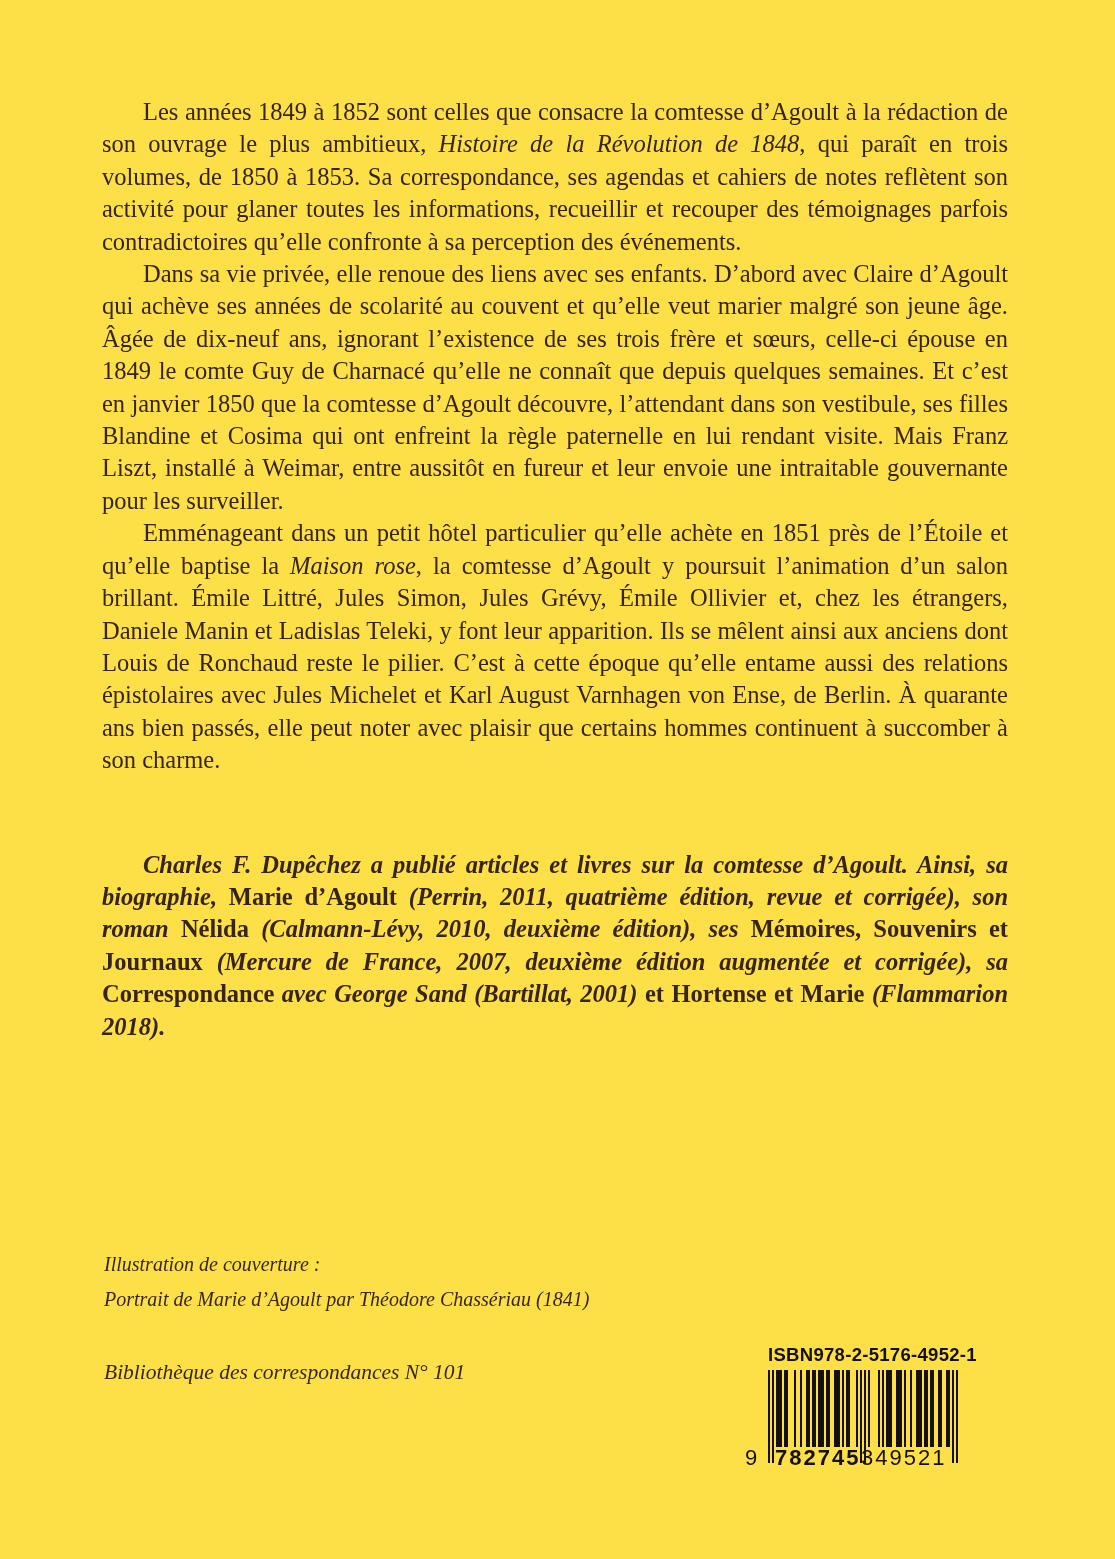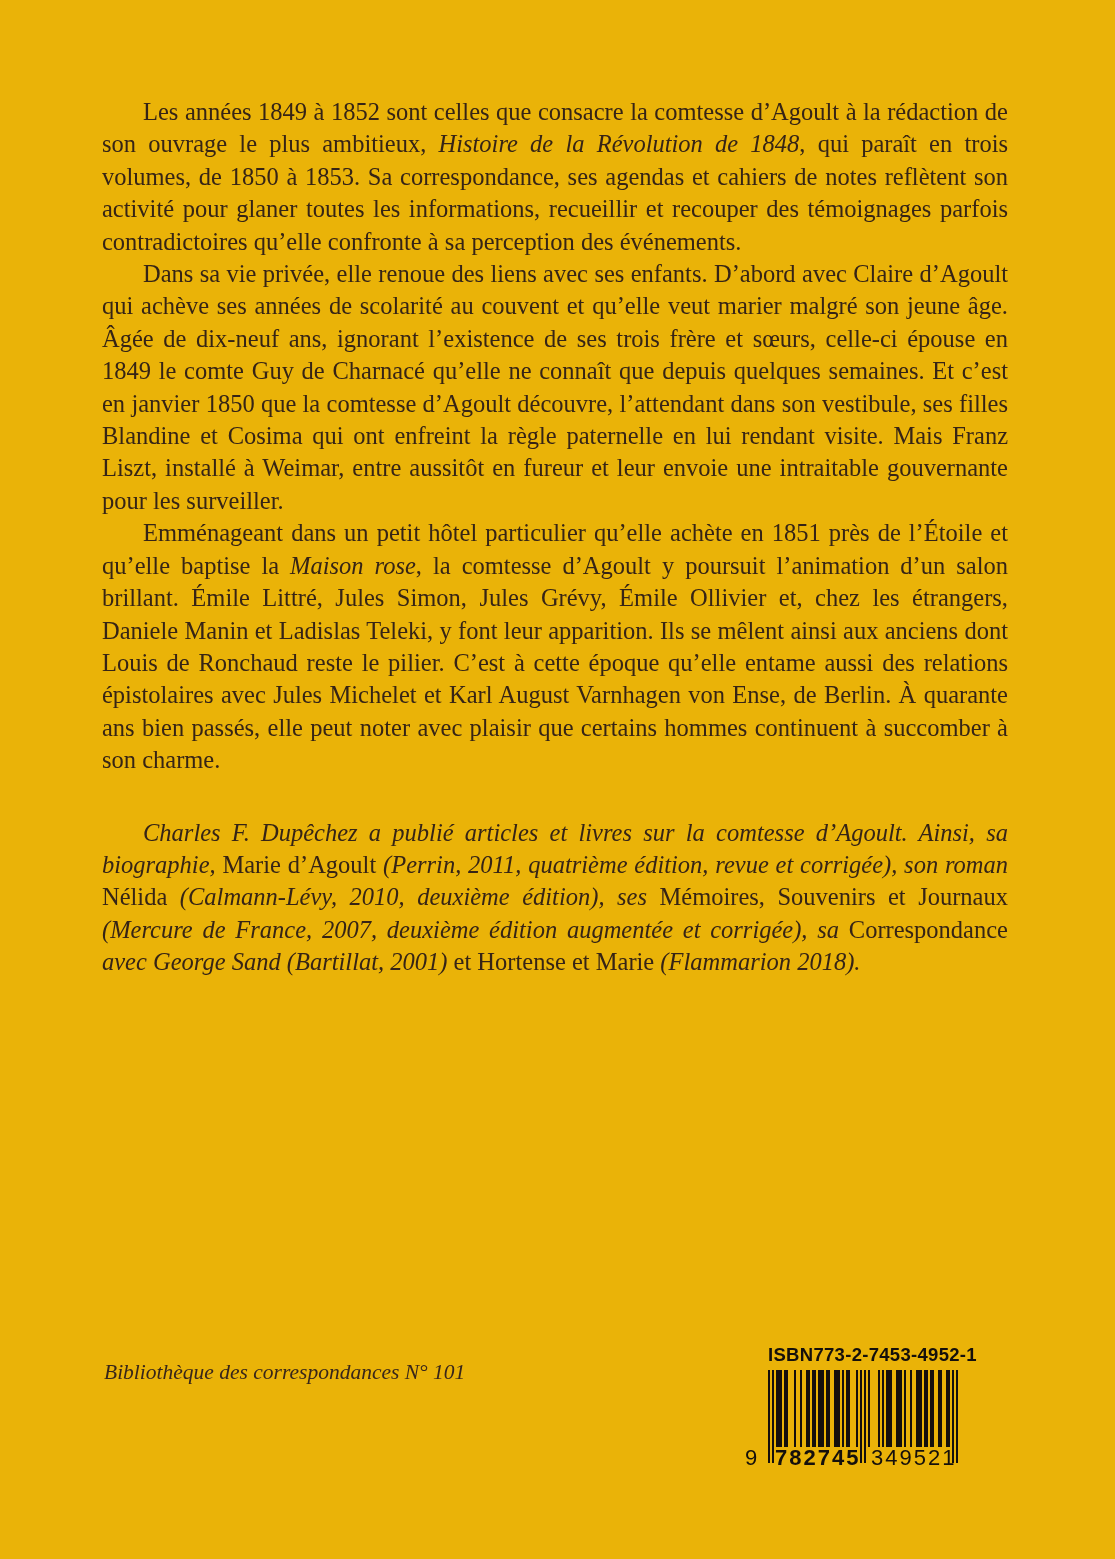--- a/index.html
+++ b/index.html
@@ -1,31 +1,31 @@
 <!DOCTYPE html>
 <html lang="fr"><head>
 <meta charset="utf-8">
 <style>
   html,body{margin:0;padding:0;}
   body{background:#e8e0d0;}
   .page{
     position:relative;
     width:1115px;height:1559px;
-    background:#eab308;
+    background:#fde047;
     color:#362416;
     font-family:"Liberation Serif","DejaVu Serif",serif;
     overflow:hidden;
   }
   .main-text{
     position:absolute;left:102px;top:96px;width:906px;
     font-size:24.5px;line-height:32.4px;
     text-align:justify;
   }
   .main-text p{margin:0;text-indent:41px;}
-  .bio-block{margin-top:40px;}
+  .bio-block{margin-top:72px;font-weight:bold;}
   .it{font-style:italic;}
   .rm{font-style:normal;}
   .credit-block{
     position:absolute;left:104px;top:1247px;
     font-style:italic;font-size:20px;line-height:35px;
     color:#38261a;
   }
   .collection-line{
     position:absolute;left:104px;top:1360px;
     font-style:italic;font-size:21.5px;
@@ -52,45 +52,49 @@
   .bars .m{width:2px;height:77px;flex:0 0 2px;}
   .bars .m.b{background:#15100c;}
   .bars .m.tall{height:93px;}
   .bc-digits{
     position:absolute;left:-23px;top:77px;
     display:flex;align-items:flex-start;
     font-size:22px;line-height:22px;color:#15100c;
   }
   .bc-digits .d-first{width:17px;text-align:left;}
   .bc-digits .d-g1{margin-left:13px;width:83px;text-align:center;letter-spacing:2px;font-weight:bold;}
-  .bc-digits .d-g2{margin-left:13px;width:83px;text-align:left;letter-spacing:2px;}
+  .bc-digits .d-g2{margin-left:3px;width:83px;text-align:left;letter-spacing:2px;}
 </style>
 </head>
 <body>
 
 <div class="page">
 
   <div class="main-text">
     <div id="body-paragraphs">
         <p><span class="rm">Les années 1849 à 1852 sont celles que consacre la comtesse d’Agoult à la rédaction de son ouvrage le plus ambitieux, </span><span class="it">Histoire de la Révolution de 1848</span><span class="rm">, qui paraît en trois volumes, de 1850 à 1853. Sa correspondance, ses agendas et cahiers de notes reflètent son activité pour glaner toutes les informations, recueillir et recouper des témoignages parfois contradictoires qu’elle confronte à sa perception des événements.</span></p>
         <p><span class="rm">Dans sa vie privée, elle renoue des liens avec ses enfants. D’abord avec Claire d’Agoult qui achève ses années de scolarité au couvent et qu’elle veut marier malgré son jeune âge. Âgée de dix-neuf ans, ignorant l’existence de ses trois frère et sœurs, celle-ci épouse en 1849 le comte Guy de Charnacé qu’elle ne connaît que depuis quelques semaines. Et c’est en janvier 1850 que la comtesse d’Agoult découvre, l’attendant dans son vestibule, ses filles Blandine et Cosima qui ont enfreint la règle paternelle en lui rendant visite. Mais Franz Liszt, installé à Weimar, entre aussitôt en fureur et leur envoie une intraitable gouvernante pour les surveiller.</span></p>
         <p><span class="rm">Emménageant dans un petit hôtel particulier qu’elle achète en 1851 près de l’Étoile et qu’elle baptise la </span><span class="it">Maison rose</span><span class="rm">, la comtesse d’Agoult y poursuit l’animation d’un salon brillant. Émile Littré, Jules Simon, Jules Grévy, Émile Ollivier et, chez les étrangers, Daniele Manin et Ladislas Teleki, y font leur apparition. Ils se mêlent ainsi aux anciens dont Louis de Ronchaud reste le pilier. C’est à cette époque qu’elle entame aussi des relations épistolaires avec Jules Michelet et Karl August Varnhagen von Ense, de Berlin. À quarante ans bien passés, elle peut noter avec plaisir que certains hommes continuent à succomber à son charme.</span></p>
       </div>
     <div class="bio-block">
       <p id="bio-paragraph"><span class="it">Charles F. Dupêchez a publié articles et livres sur la comtesse d’Agoult. Ainsi, sa biographie, </span><span class="rm">Marie d’Agoult </span><span class="it">(Perrin, 2011, quatrième édition, revue et corrigée), son roman </span><span class="rm">Nélida </span><span class="it">(Calmann-Lévy, 2010, deuxième édition), ses </span><span class="rm">Mémoires, Souvenirs et Journaux </span><span class="it">(Mercure de France, 2007, deuxième édition augmentée et corrigée), sa </span><span class="rm">Correspondance </span><span class="it">avec George Sand (Bartillat, 2001) </span><span class="rm">et Hortense et Marie </span><span class="it">(Flammarion 2018).</span></p>
     </div>
   </div>
 
+  <div class="credit-block">
+    <div>Illustration de couverture :</div>
+    <div>Portrait de Marie d’Agoult par Théodore Chassériau (1841)</div>
+  </div>
 
   <div class="collection-line">Bibliothèque des correspondances N° 101</div>
 
   <div class="barcode">
     <div class="isbn-line">
       <span>ISBN</span>
-      <span>773-2-7453-4952-1</span>
+      <span>978-2-5176-4952-1</span>
     </div>
     <div class="bars" id="barcode-bars">
       <div class="m b tall"></div>
         <div class="m tall"></div>
         <div class="m b tall"></div>
         <div class="m"></div>
         <div class="m b"></div>
         <div class="m b"></div>
         <div class="m b"></div>
         <div class="m"></div>

